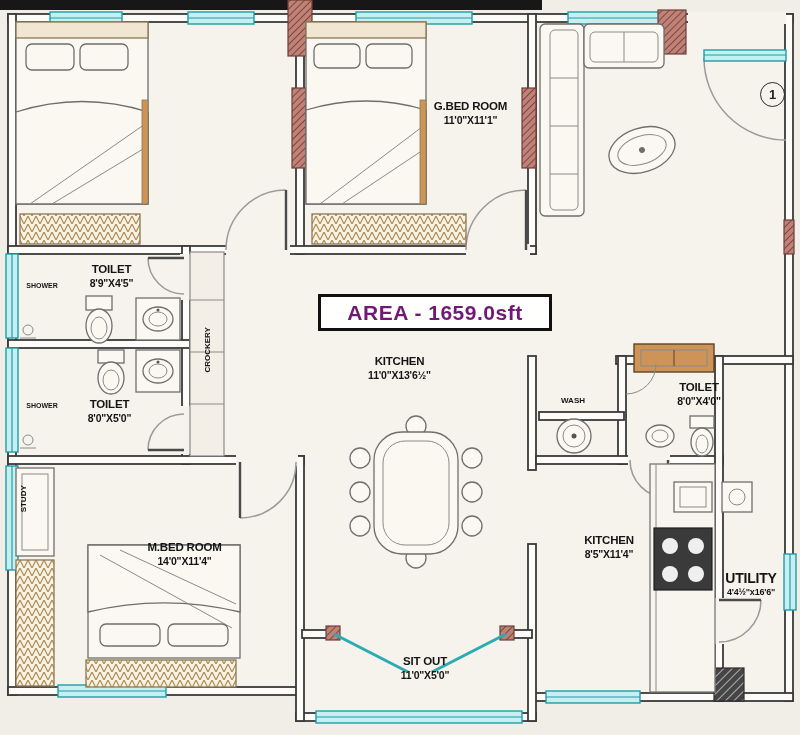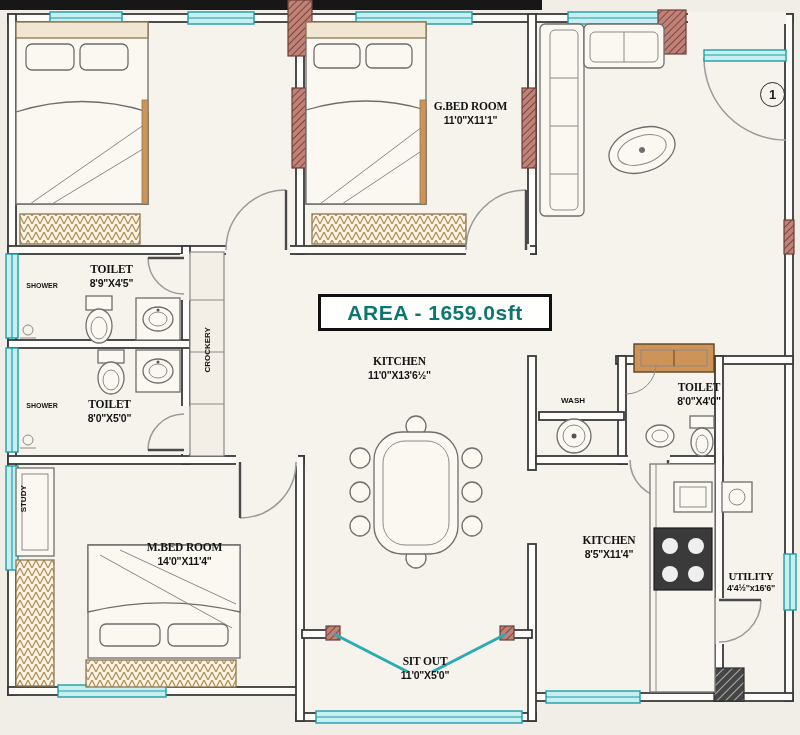--- a/index.html
+++ b/index.html
@@ -1,28 +1,28 @@
 <!DOCTYPE html>
 <html><head>
 <meta charset="utf-8">
 <style>
   html,body{margin:0;padding:0;background:#f1eee7;}
   .plan{position:relative;width:800px;height:735px;background:#f1eee7;
         font-family:"Liberation Sans",sans-serif;overflow:hidden;}
   .plan svg{position:absolute;left:0;top:0;z-index:1;}
   .lbl{position:absolute;text-align:center;color:#141414;line-height:1.2;z-index:5;}
-  .lbl .nm{font-size:11.5px;font-weight:bold;letter-spacing:-0.2px;font-family:Liberation Serif, serif;}
+  .lbl .nm{font-size:11.5px;font-weight:bold;letter-spacing:-0.2px;}
   .lbl .dm{font-size:10.5px;font-weight:bold;letter-spacing:-0.2px;}
   .lbl.small{font-size:8px;font-weight:bold;letter-spacing:0;}
   .lbl.tiny{font-size:7px;font-weight:bold;}
   .vert{transform:rotate(-90deg);}
   .area-box{position:absolute;left:318px;top:294px;width:228px;height:31px;
     border:3px solid #101010;background:rgba(255,255,255,.93);
     display:flex;align-items:center;justify-content:center;
-    font-size:21px;font-weight:bold;letter-spacing:.5px;color:#0f766e;z-index:6;}
+    font-size:21px;font-weight:bold;letter-spacing:.5px;color:#701a75;z-index:6;}
   .marker{position:absolute;left:760px;top:82px;width:23px;height:23px;
     border:1.8px solid #2a2a2a;border-radius:50%;display:flex;align-items:center;
     justify-content:center;font-weight:bold;font-size:13px;color:#222;z-index:6;}
   .wall{fill:#fdfcf8;stroke:#3a3a3a;stroke-width:1.8;}
   .gap{fill:#f6f3ec;}
   .win{fill:#c7eff1;stroke:#1f9ea6;stroke-width:1.4;}
   .winline{stroke:#1f9ea6;stroke-width:1.2;}
   .post{fill:url(#postHatch);stroke:#6d3f3a;stroke-width:1.2;}
   .arc{fill:none;stroke:#9a9a9a;stroke-width:1.5;}
   .leaf{stroke:#4a4a4a;stroke-width:2.4;}
@@ -373,21 +373,21 @@
 </div>
 <div class="lbl" style="left:653px;top:381px;width:92px">
   <div class="nm">TOILET</div>
   <div class="dm">8'0"X4'0"</div>
 </div>
 <div class="lbl" style="left:560px;top:534px;width:98px">
   <div class="nm">KITCHEN</div>
   <div class="dm">8'5"X11'4"</div>
 </div>
 <div class="lbl" style="left:718px;top:570px;width:66px">
-  <div class="nm" style="font-size:11px">UTILITY</div>
+  <div class="nm" style="font-size:14px">UTILITY</div>
   <div class="dm" style="font-size:9px">4'4½"x16'6"</div>
 </div>
 <div class="lbl" style="left:376px;top:655px;width:98px">
   <div class="nm">SIT OUT</div>
   <div class="dm">11'0"X5'0"</div>
 </div>
 
 <div class="lbl small vert" style="left:171px;top:345px;width:74px">
   <span>CROCKERY</span>
 </div>

